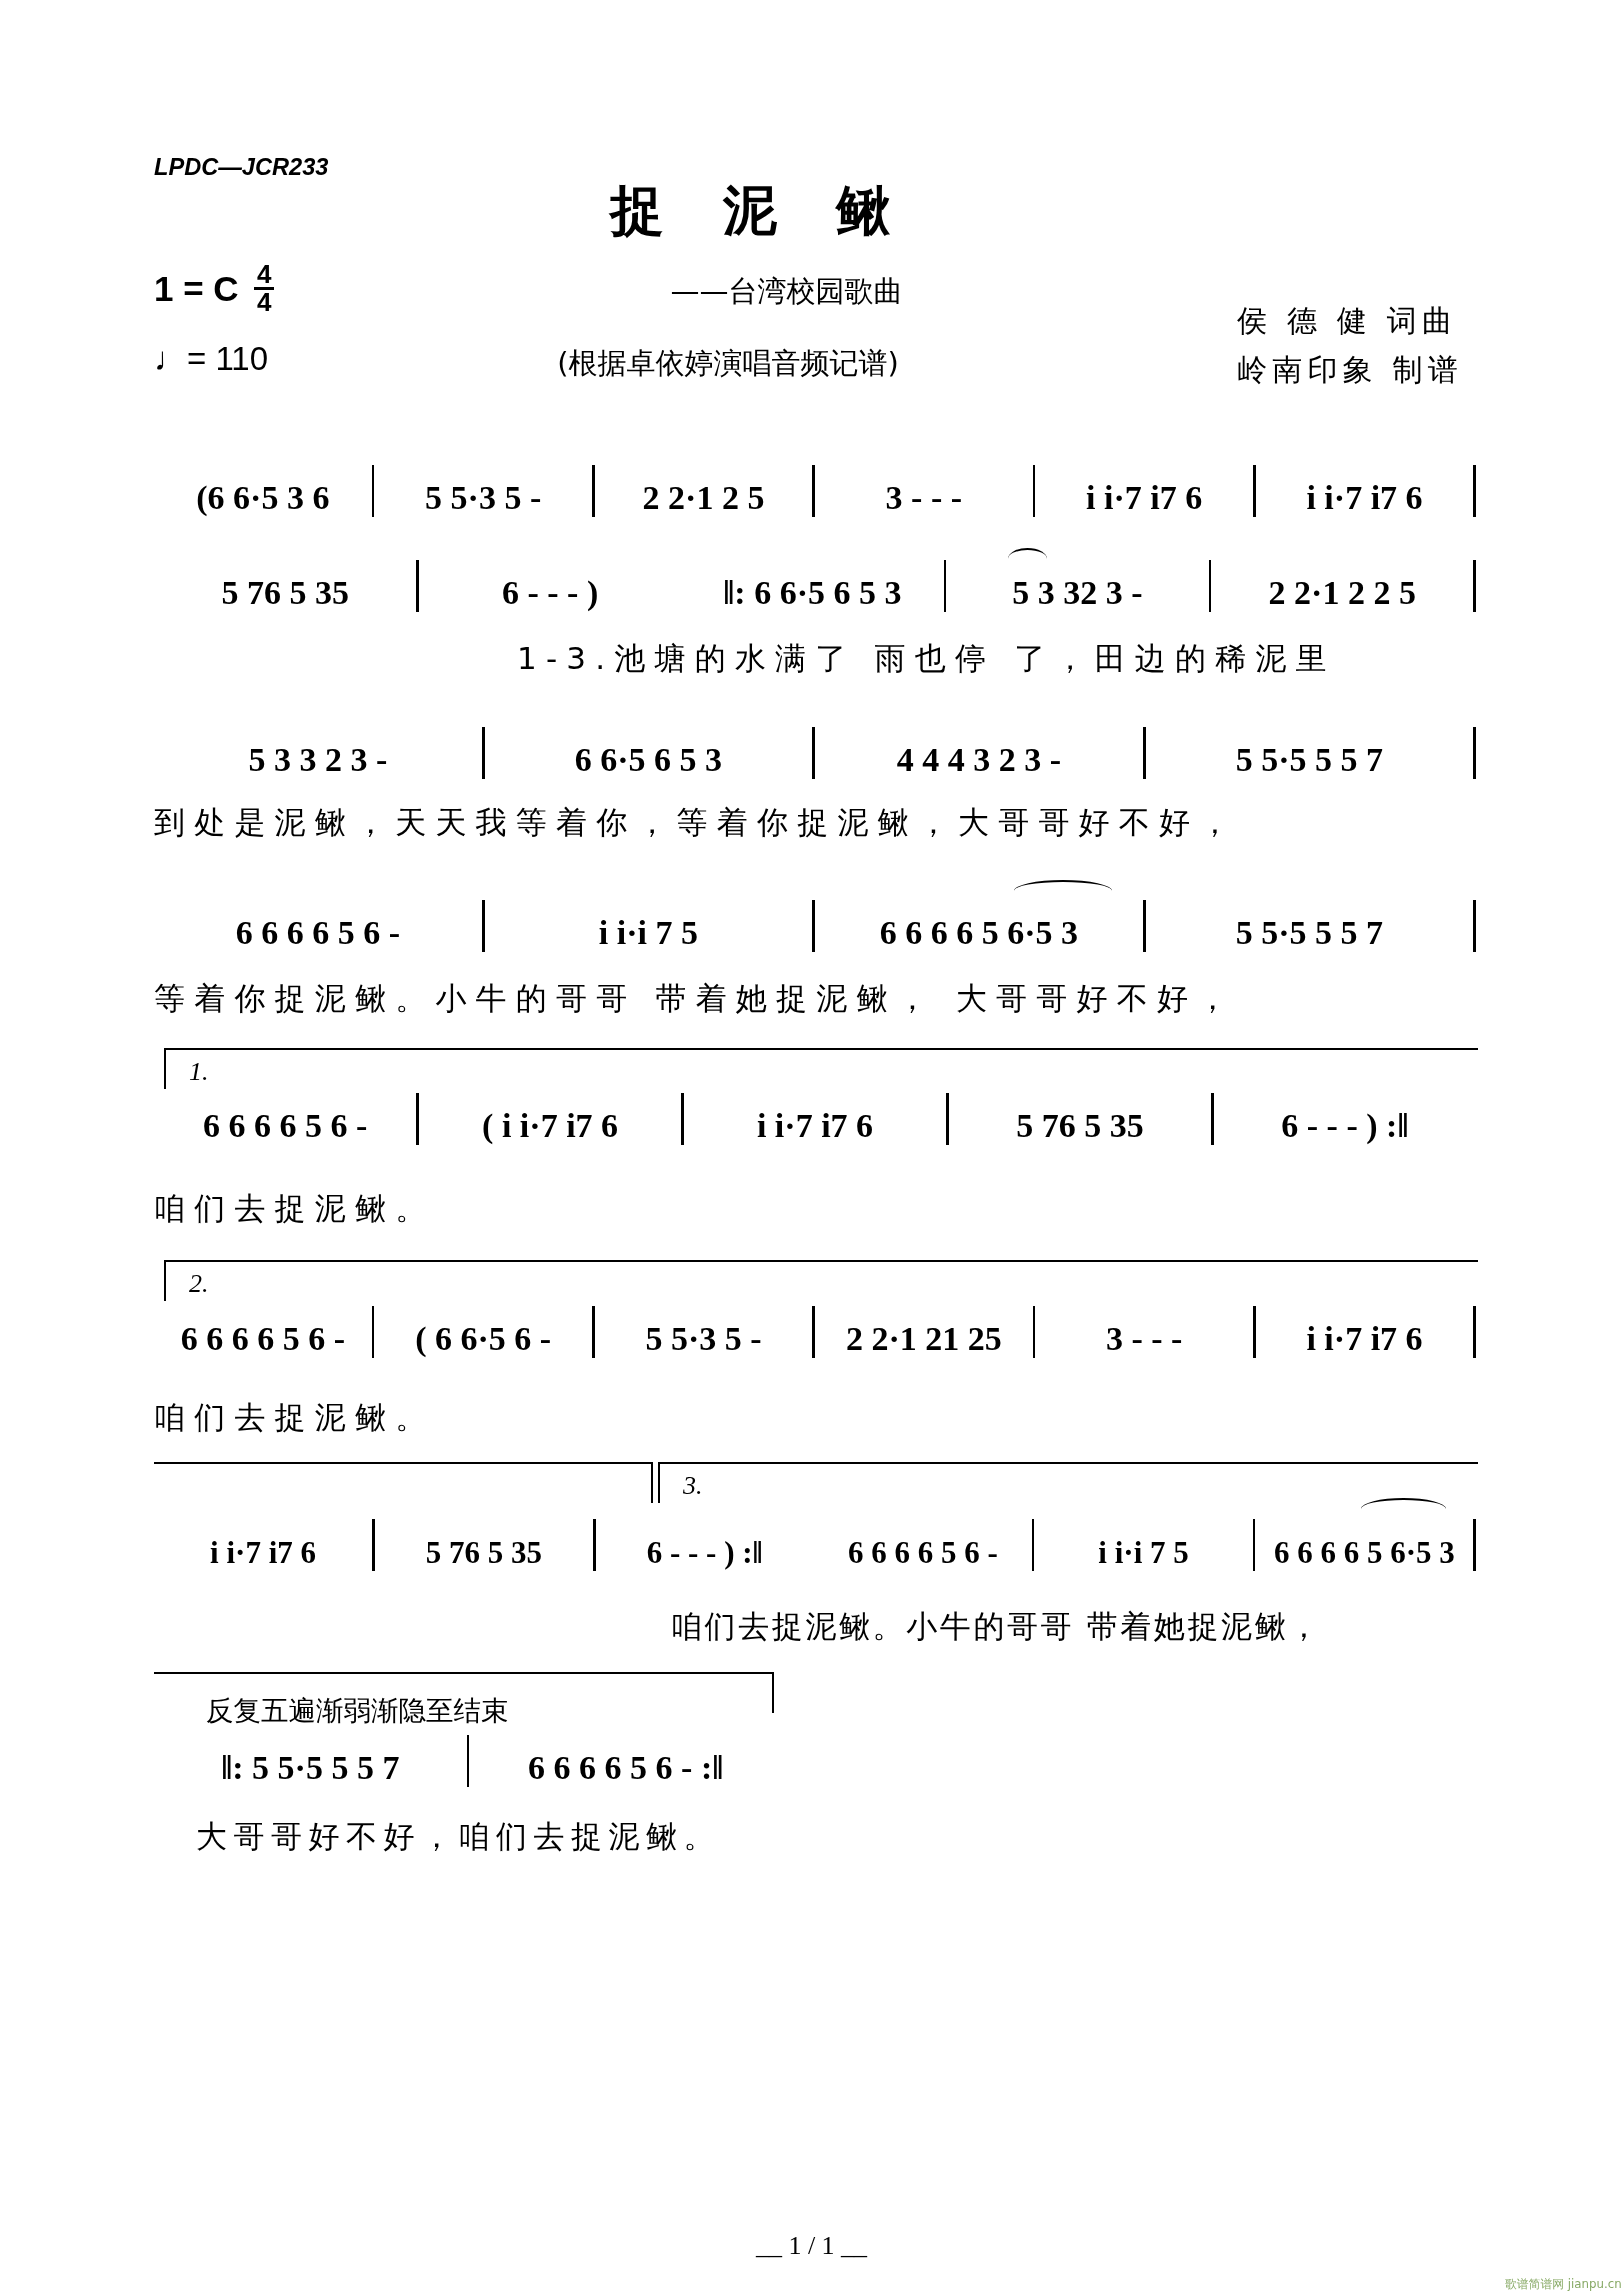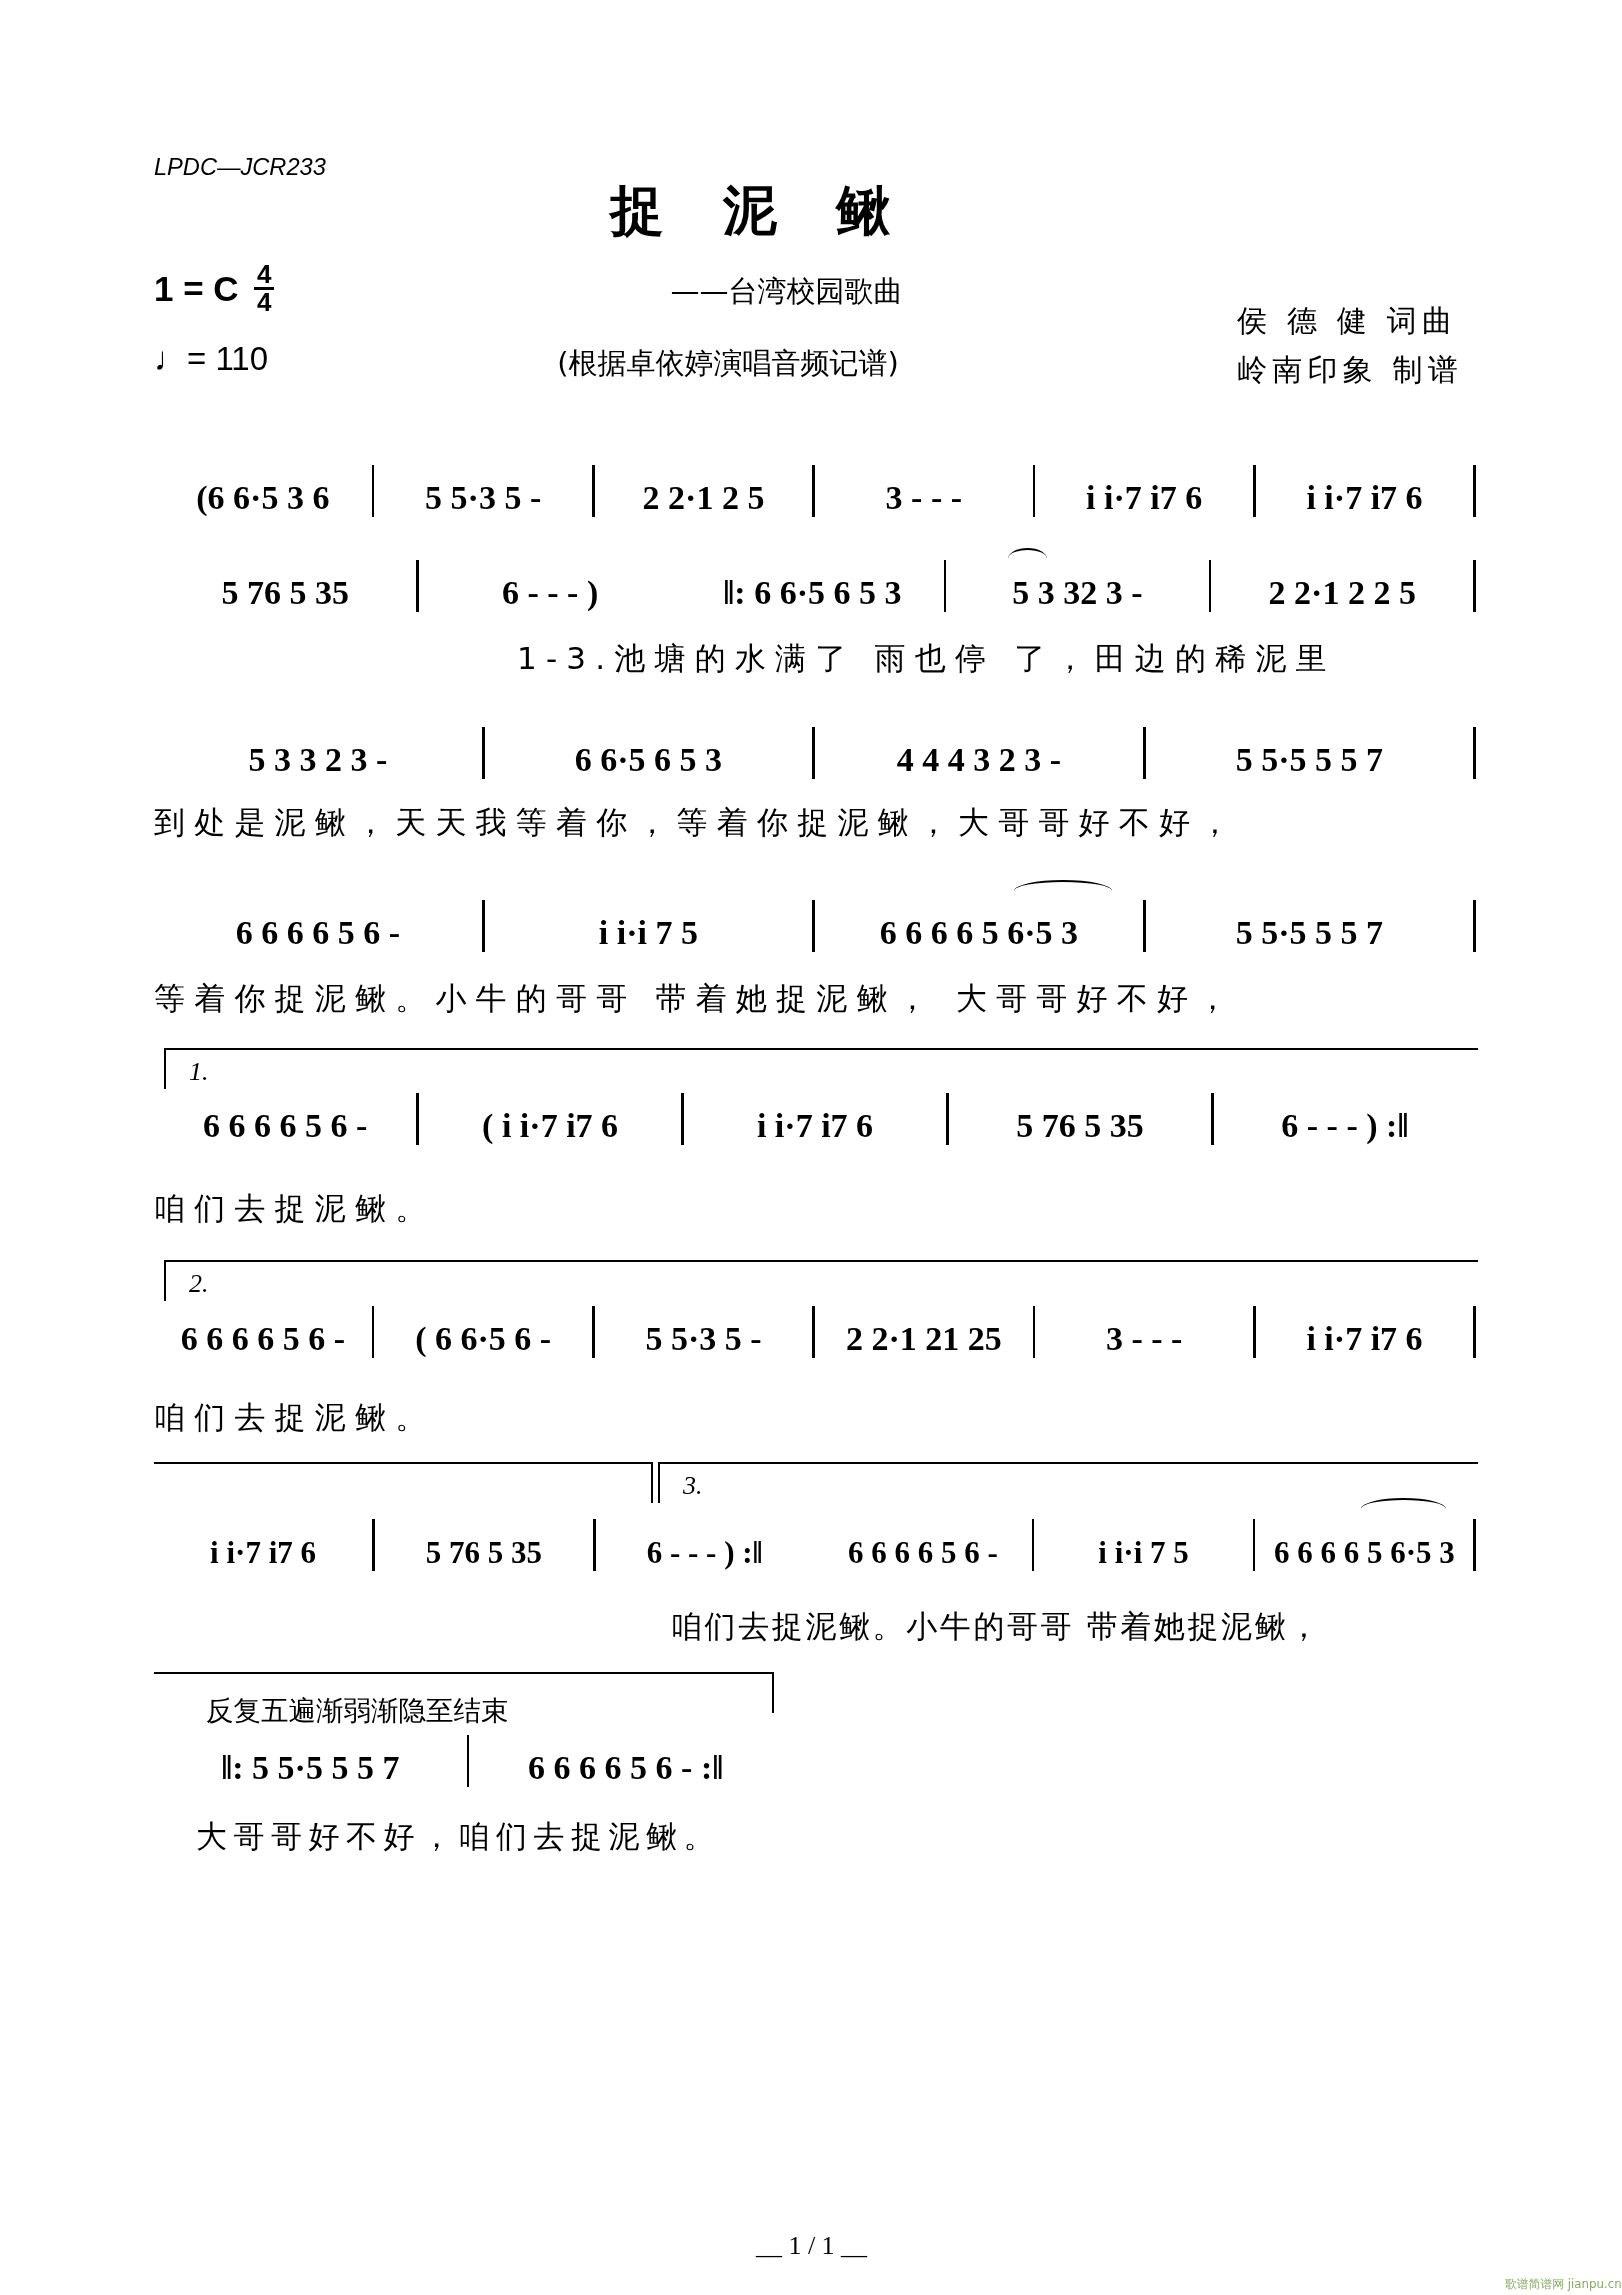--- a/index.html
+++ b/index.html
@@ -1,19 +1,19 @@
 <!DOCTYPE html>
 <html style="font-size:10.5px"><head>
 <meta charset="utf-8">
 <style>
   html,body{margin:0;padding:0;background:#fff;}
   body{width:1623px;height:2295px;position:relative;overflow:hidden;color:#000;
        font-family:"Liberation Serif","DejaVu Serif",serif;}
   .abs{position:absolute;}
-  .code{left:154px;top:154px;font-family:"Liberation Sans",sans-serif;font-style:italic;font-size:23.6px;}
+  .code{left:154px;top:154px;font-family:"Liberation Sans",sans-serif;font-style:italic;font-size:23.6px;font-weight:bold;}
   .title{left:0;width:1559px;top:175px;text-align:center;font-size:54px;font-weight:bold;letter-spacing:59px;font-family:"DejaVu Serif",serif;}
   .key{left:154px;top:262px;font-size:35px;font-weight:bold;font-family:"Liberation Sans",sans-serif;display:flex;align-items:center;gap:9.2px;}
   .frac{display:inline-flex;flex-direction:column;align-items:center;font-size:26px;line-height:25px;margin-left:6.5px;}
   .frac .bar{width:19.6px;height:3.3px;background:#000;}
   .tempo{left:154px;top:340px;font-size:33px;font-family:"Liberation Sans",sans-serif;}
   .subtitle{left:0;width:1573px;top:272px;text-align:center;font-size:29px;font-family:"DejaVu Sans",sans-serif;}
   .source{left:12px;width:1432px;top:344px;text-align:center;font-size:29px;font-family:"DejaVu Sans",sans-serif;}
   .credit{left:1237px;font-size:30px;font-family:"DejaVu Sans",sans-serif;letter-spacing:5.2px;}
   .row{position:absolute;left:154px;width:1322px;display:flex;align-items:flex-end;justify-content:space-between;font-size:34px;font-weight:bold;height:59px;}
   .m{display:flex;align-items:flex-end;gap:22px;flex:1;justify-content:space-around;padding:0 7.9px;}

